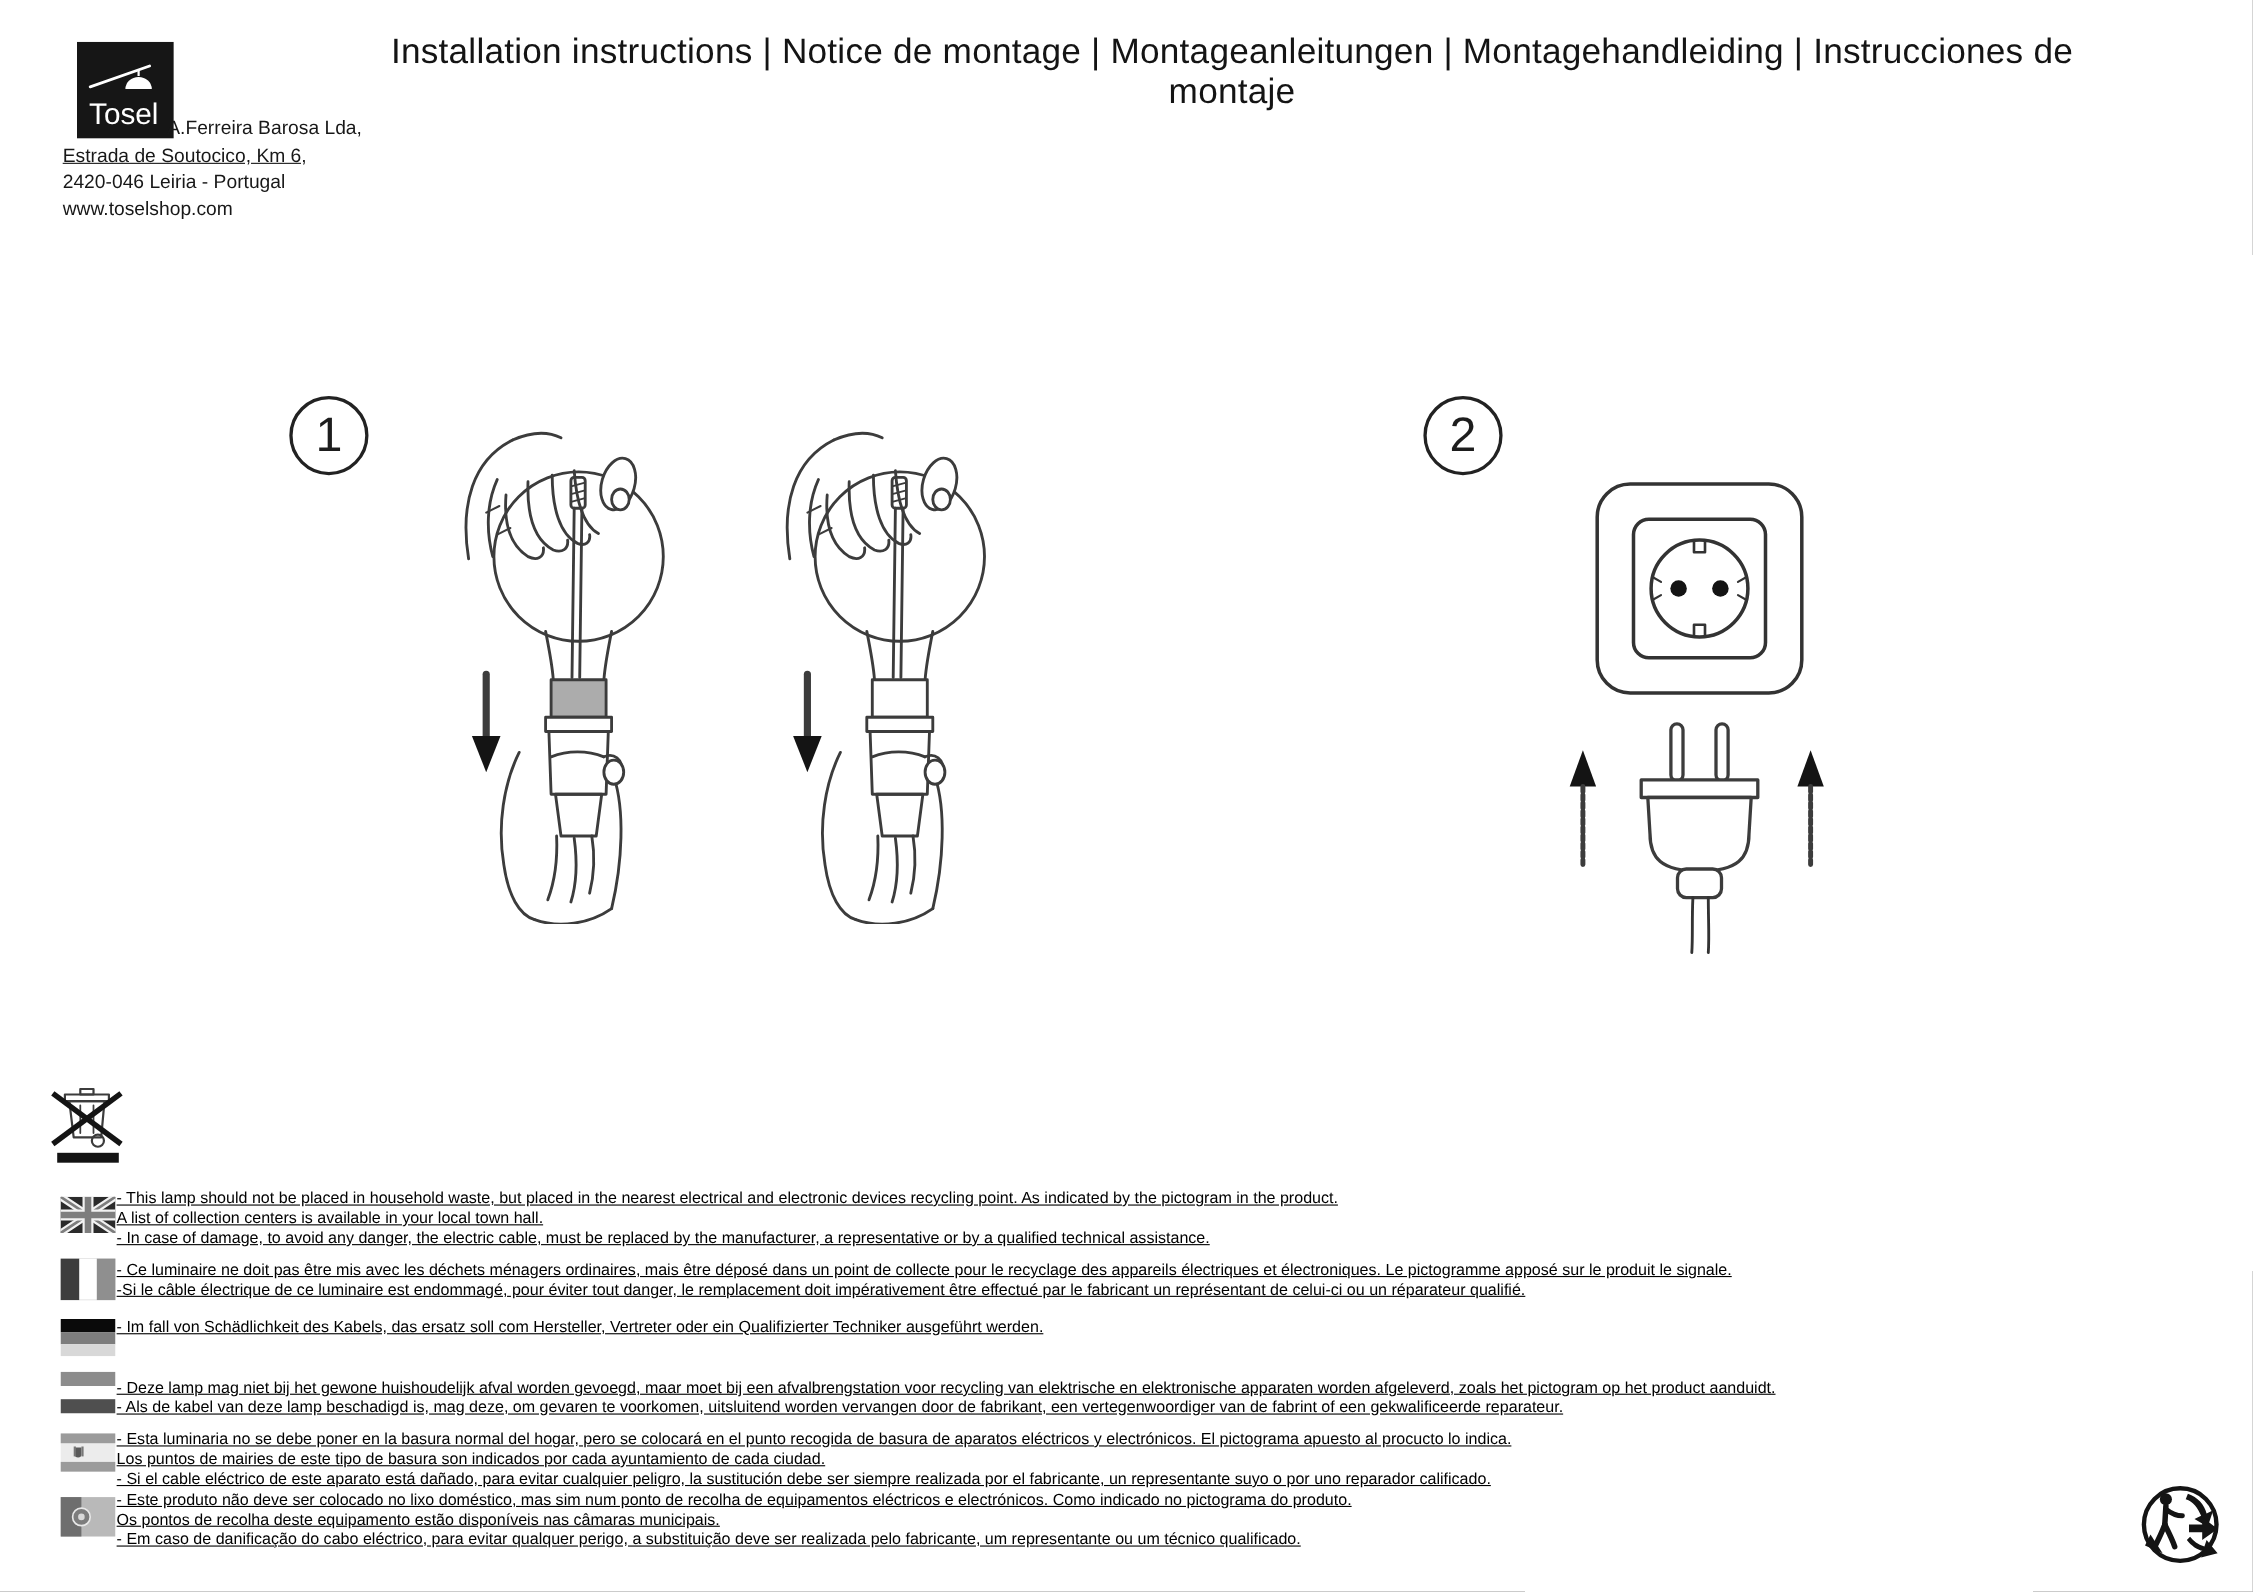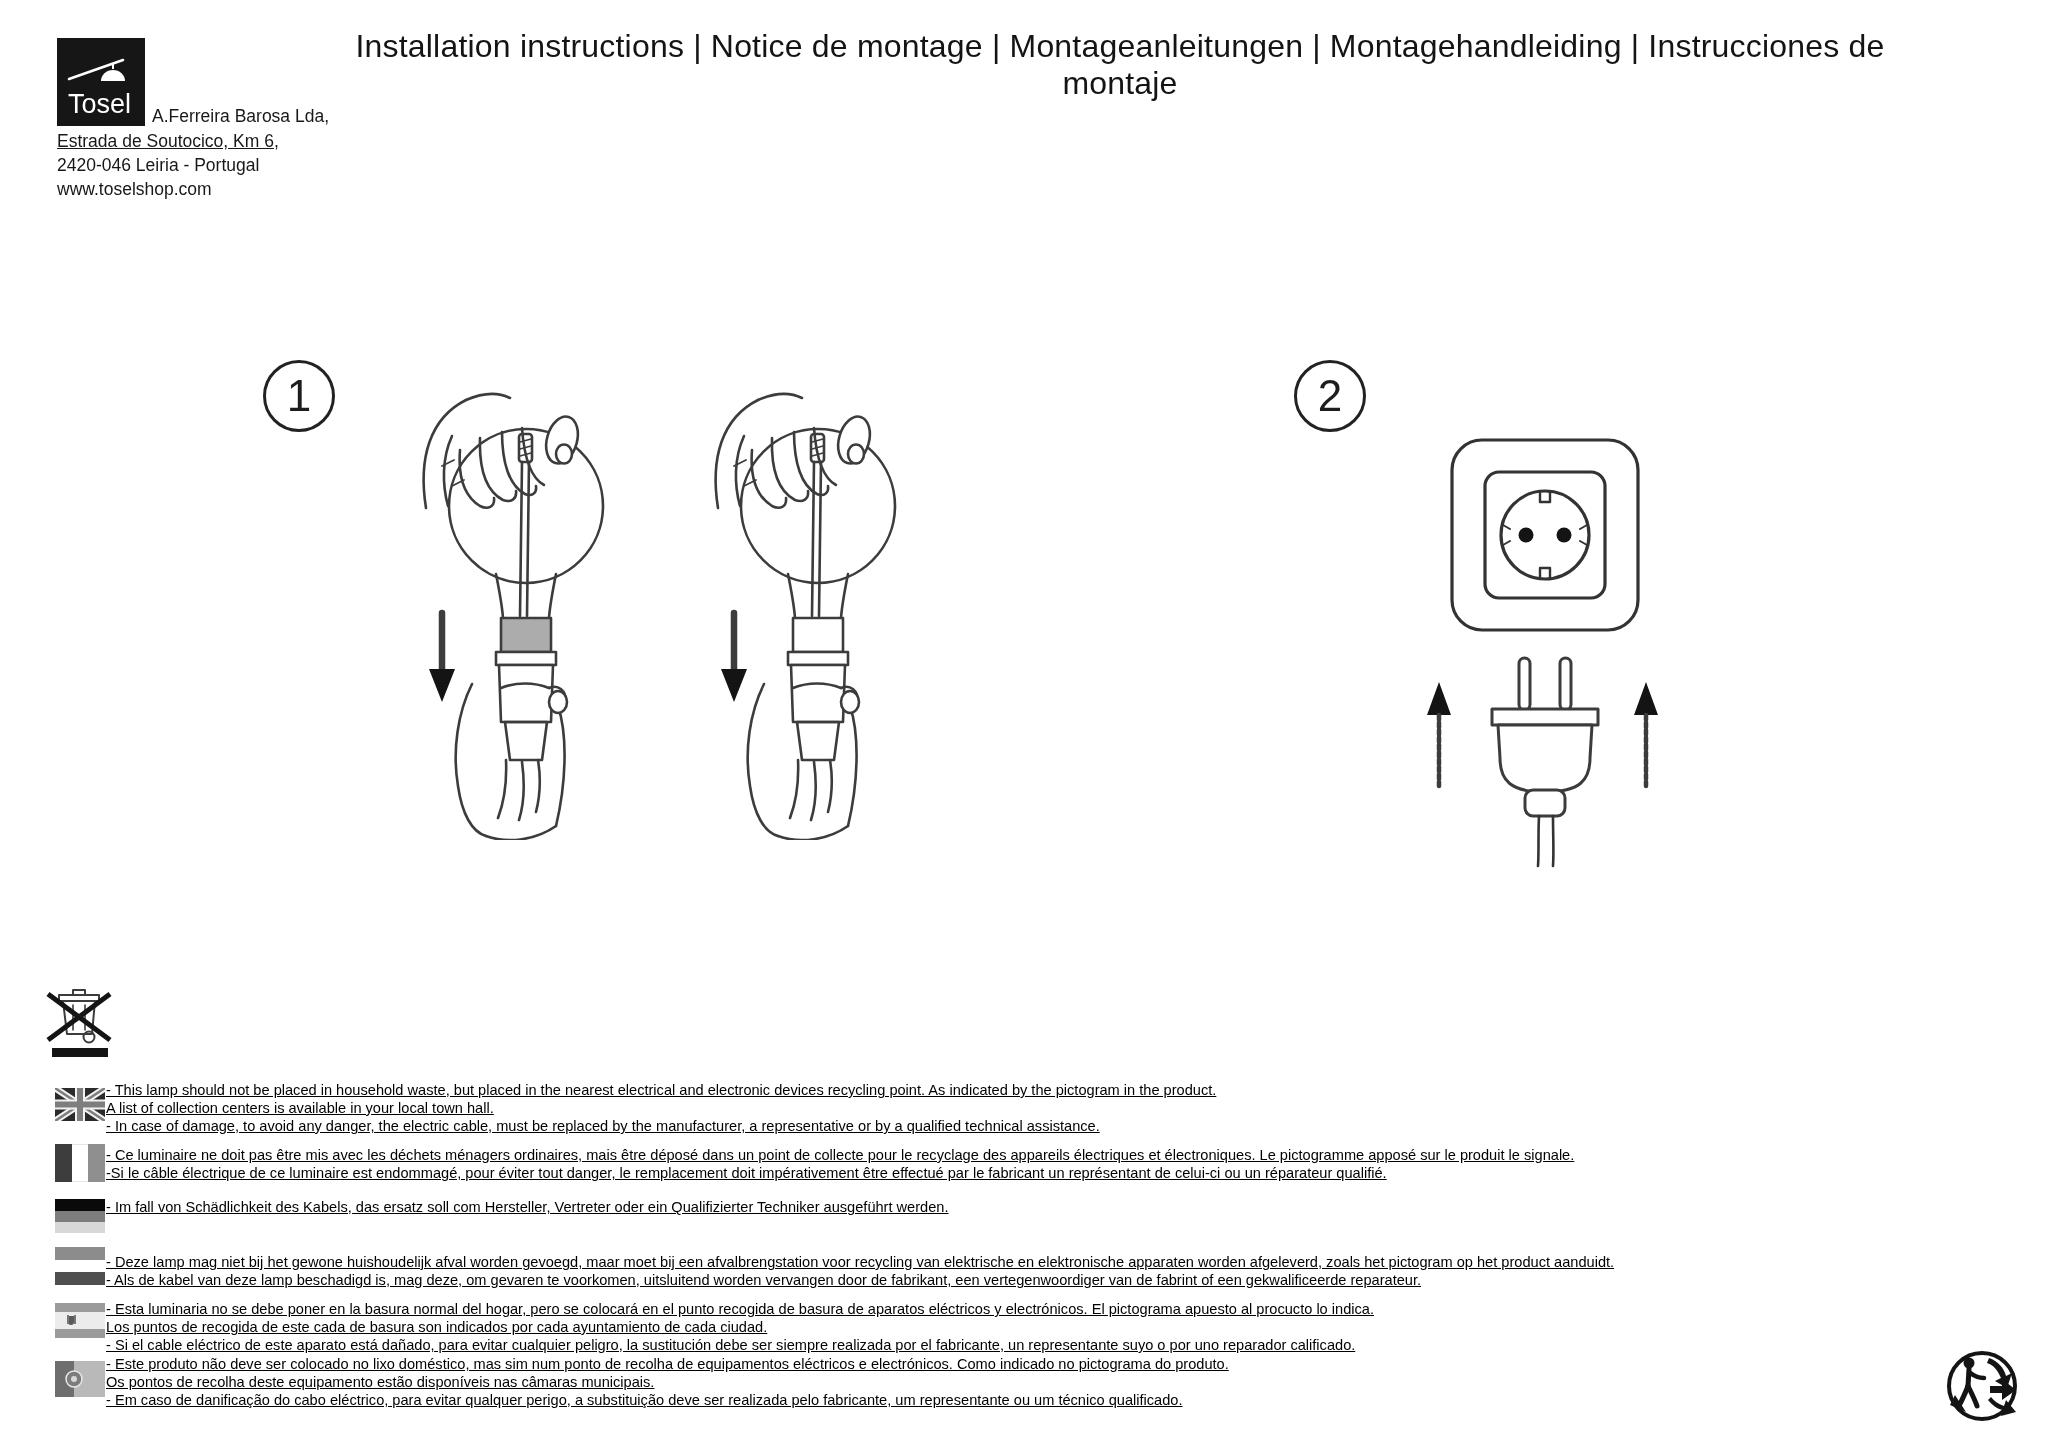--- a/index.html
+++ b/index.html
@@ -9,21 +9,21 @@
   }
   .abs { position:absolute; }
   .doc-title {
     position:absolute; left:330px; top:28px; width:1580px;
     font-size:32px; text-align:center; color:#141414; letter-spacing:0.2px;
   }
   .company  { position:absolute; left:152px; top:106px; font-size:17.5px; }
   .addr1    { position:absolute; left:57px;  top:131px; font-size:17.5px;text-decoration:underline; }
   .addr2    { position:absolute; left:57px;  top:155px; font-size:17.5px; }
   .website  { position:absolute; left:57px;  top:179px; font-size:17.5px; }
-  .logo-box { position:absolute; left:57px; top:38px; width:88px; height:108px; }
+  .logo-box { position:absolute; left:70px; top:38px; width:88px; height:108px; }
   .step-badge {
     position:absolute; width:66px; height:66px; border:3.2px solid #222;
     border-radius:50%; display:flex; align-items:center; justify-content:center;
     font-size:44px; color:#1d1d1d;
   }
   .badge-1 { left:263px;  top:360px; }
   .badge-2 { left:1294px; top:360px; }
   .notice { position:absolute; left:106px; width:1850px; font-size:14.6px; line-height:18px; color:#000000;text-decoration:underline; }
   .flag { position:absolute; left:55px; width:50px; }
   .flag svg { display:block; }
@@ -216,21 +216,21 @@
   </div>
   <div class="notice" style="top:1198px">
     <div>- Im fall von Schädlichkeit des Kabels, das ersatz soll com Hersteller, Vertreter oder ein Qualifizierter Techniker ausgeführt werden.</div>
   </div>
   <div class="notice" style="top:1253px">
     <div>- Deze lamp mag niet bij het gewone huishoudelijk afval worden gevoegd, maar moet bij een afvalbrengstation voor recycling van elektrische en elektronische apparaten worden afgeleverd, zoals het pictogram op het product aanduidt.</div>
     <div>- Als de kabel van deze lamp beschadigd is, mag deze, om gevaren te voorkomen, uitsluitend worden vervangen door de fabrikant, een vertegenwoordiger van de fabrint of een gekwalificeerde reparateur.</div>
   </div>
   <div class="notice" style="top:1300px">
     <div>- Esta luminaria no se debe poner en la basura normal del hogar, pero se colocará en el punto recogida de basura de aparatos eléctricos y electrónicos. El pictograma apuesto al procucto lo indica.</div>
-    <div>Los puntos de recogida de este cada de basura son indicados por cada ayuntamiento de cada ciudad.</div>
+    <div>Los puntos de mairies de este tipo de basura son indicados por cada ayuntamiento de cada ciudad.</div>
     <div>- Si el cable eléctrico de este aparato está dañado, para evitar cualquier peligro, la sustitución debe ser siempre realizada por el fabricante, un representante suyo o por uno reparador calificado.</div>
   </div>
   <div class="notice" style="top:1355px">
     <div>- Este produto não deve ser colocado no lixo doméstico, mas sim num ponto de recolha de equipamentos eléctricos e electrónicos. Como indicado no pictograma do produto.</div>
     <div>Os pontos de recolha deste equipamento estão disponíveis nas câmaras municipais.</div>
     <div>- Em caso de danificação do cabo eléctrico, para evitar qualquer perigo, a substituição deve ser realizada pelo fabricante, um representante ou um técnico qualificado.</div>
   </div>
 
   <svg class="abs" style="left:1942px; top:1348px;" width="80" height="76" viewBox="0 0 80 76">
     <circle cx="40" cy="38" r="33" stroke="#141414" stroke-width="4" fill="none"></circle>

